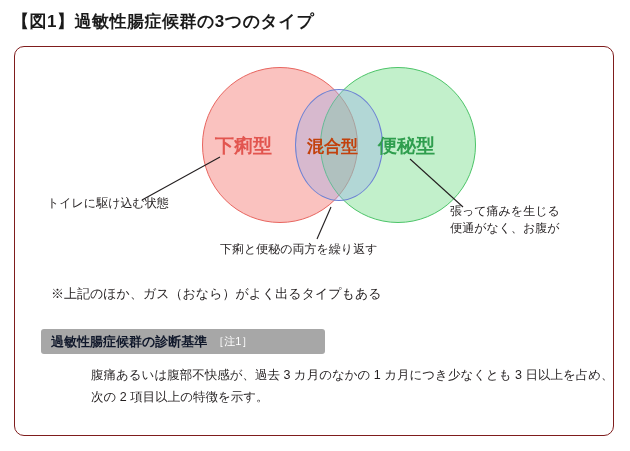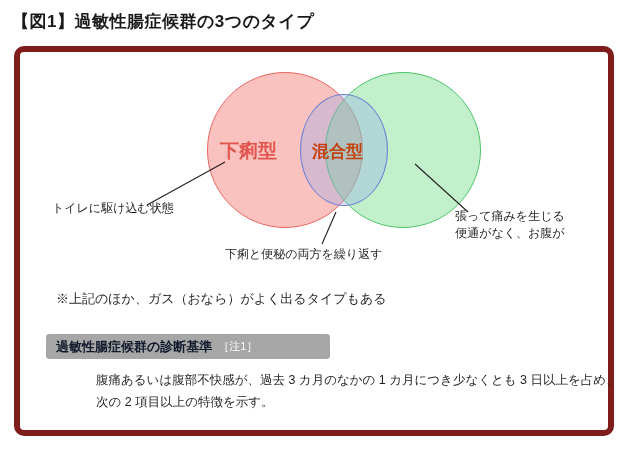--- a/index.html
+++ b/index.html
@@ -28,21 +28,21 @@
     letter-spacing: 0.5px;
     color: #1a1a1a;
     white-space: nowrap;
   }
   #card {
     position: absolute;
     left: 14px;
     top: 46px;
     width: 600px;
     height: 390px;
-    border: 6px solid #7f1d1d;
+    border: 1px solid #7f1d1d;
     border-radius: 10px;
     background: #ffffff;
     box-sizing: border-box;
   }
   
   #venn {
     position: absolute;
     left: 0;
     top: 0;
     width: 600px;
@@ -188,20 +188,21 @@
 
   <div id="card">
 
     <div id="venn">
       <div class="circle" id="circle-diarrhea"></div>
       <div class="circle" id="circle-constipation"></div>
       <div class="circle" id="circle-mixed"></div>
 
       <div class="venn-label" id="label-diarrhea">下痢型</div>
       <div class="venn-label" id="label-mixed">混合型</div>
+      <div class="venn-label" id="label-constipation">便秘型</div>
     </div>
 
     <svg id="leaders" viewBox="0 0 600 260">
       <line x1="127" y1="153" x2="205" y2="110" stroke="#231f20" stroke-width="1.1"></line>
       <line x1="448" y1="160" x2="395" y2="112" stroke="#231f20" stroke-width="1.1"></line>
       <line x1="302" y1="192" x2="316" y2="160" stroke="#231f20" stroke-width="1.1"></line>
     </svg>
 
     <div class="callout" id="callout-diarrhea">
       <div>トイレに駆け込む状態</div>

